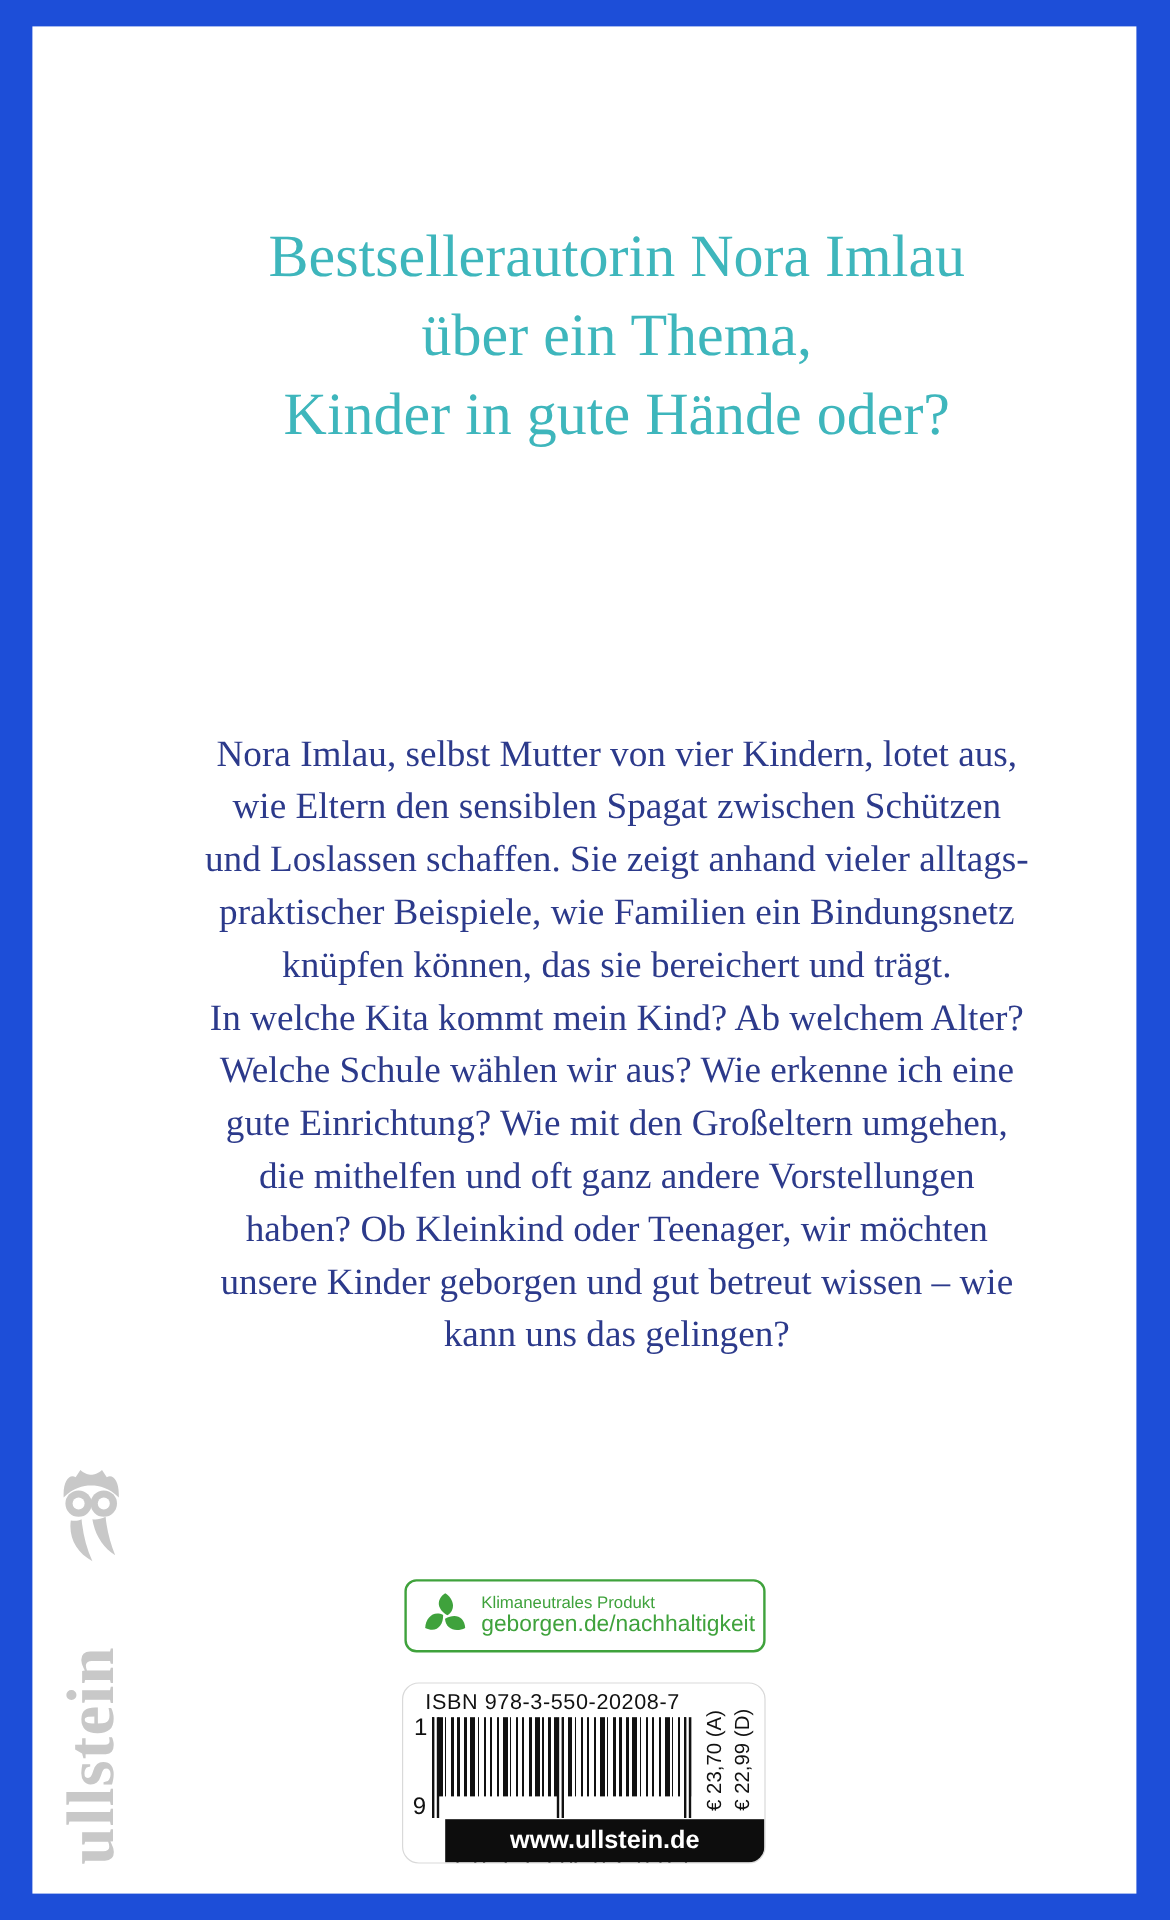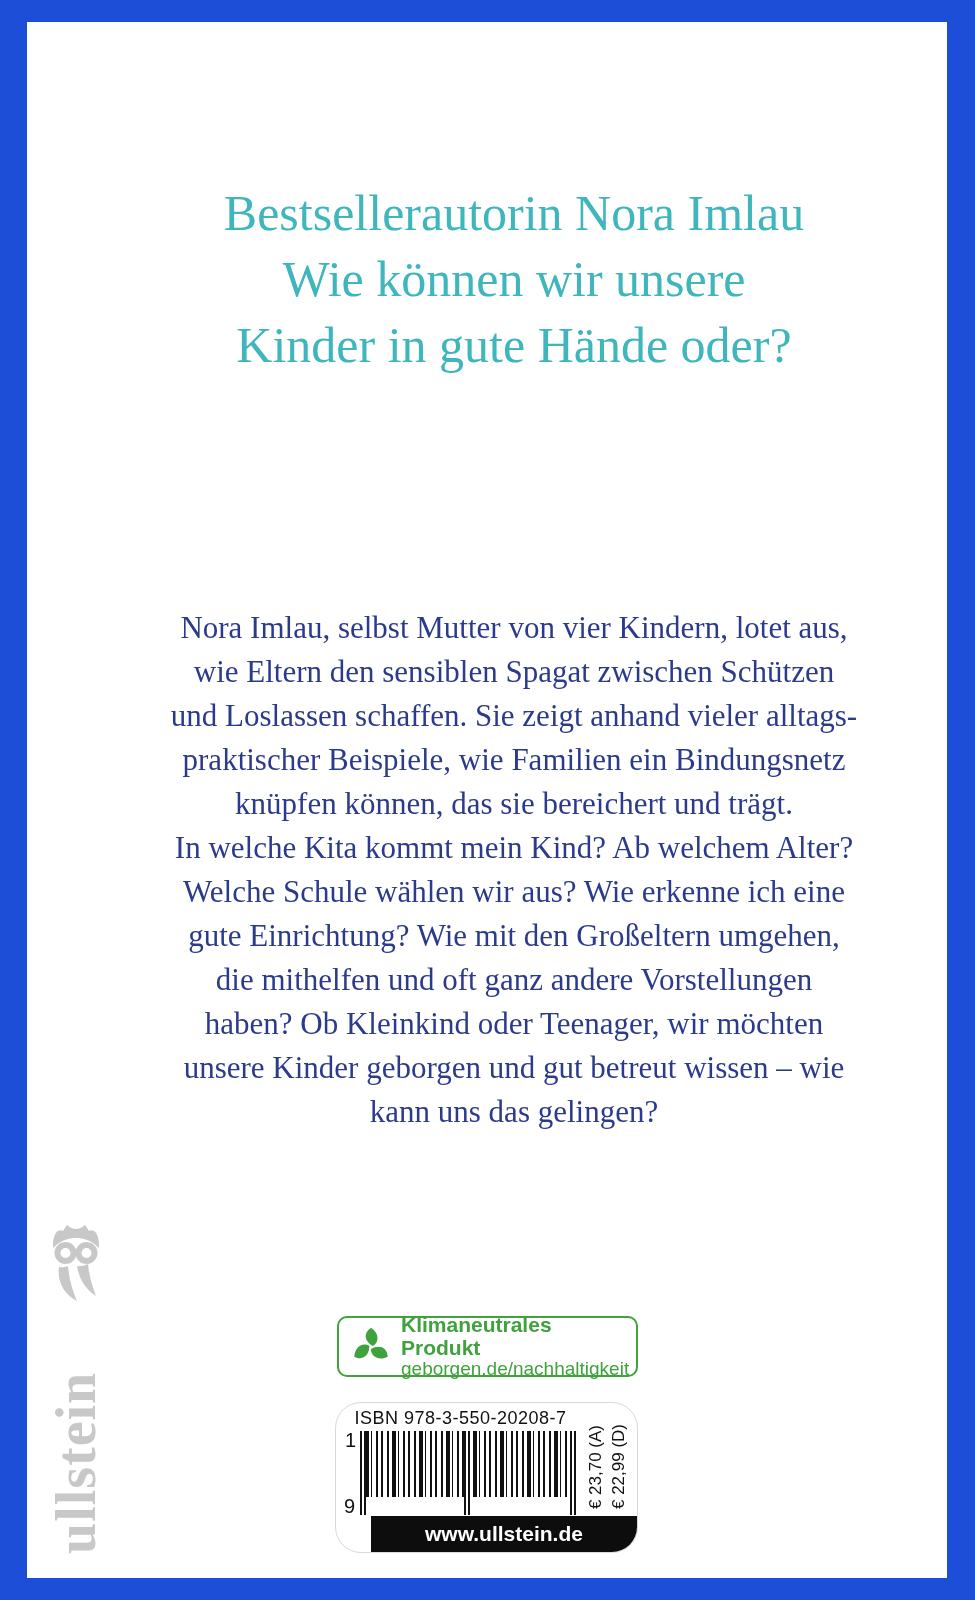--- a/index.html
+++ b/index.html
@@ -57,29 +57,29 @@
     border:2px solid #3fa23c;
     border-radius:10px;
     box-sizing:border-box;
     display:flex; align-items:center;
     background:#fff;
     font-family:"Liberation Sans","DejaVu Sans",sans-serif;
   }
   .badge svg { margin:0 8px 0 10px; flex:0 0 auto; }
   .badge .leaf { fill:#3fa23c; }
   .badge-text { color:#3fa23c; line-height:1.1; }
-  .badge-title { font-weight:bold; font-size:21px; }
+  .badge-title { font-weight:normal; font-size:14px; }
   .badge-url { font-size:19px; }
   
   .bcbox {
     position:absolute;
     left:335px; top:1402px; width:303px; height:151px;
     background:#ffffff;
     border:1px solid #d9d9d9;
-    border-radius:26px;
+    border-radius:14px;
     box-sizing:border-box;
     overflow:hidden;
     font-family:"Liberation Sans","DejaVu Sans",sans-serif;
     color:#111;
   }
   .isbn {
     position:absolute; left:0; top:5px; width:100%;
     padding-right:52px; box-sizing:border-box;
     text-align:center;
     font-size:18px; letter-spacing:0.5px;
@@ -116,21 +116,21 @@
   .webbar span { color:#fff; font-weight:bold; font-size:21px; }
 </style>
 </head>
 <body>
 
 <div id="page">
   <div id="inner">
 
     <div class="headline">
         <div>Bestsellerautorin Nora Imlau</div>
-        <div>Wie können wir unsere</div>
+        <div>über ein Thema,</div>
         <div>Kinder in gute Hände oder?</div>
       </div>
 
     <div class="bodycopy">
       <div>
           <div>Nora Imlau, selbst Mutter von vier Kindern, lotet aus,</div>
           <div>wie Eltern den sensiblen Spagat zwischen Schützen</div>
           <div>und Loslassen schaffen. Sie zeigt anhand vieler alltags-</div>
           <div>praktischer Beispiele, wie Familien ein Bindungsnetz</div>
           <div>knüpfen können, das sie bereichert und trägt.</div>

